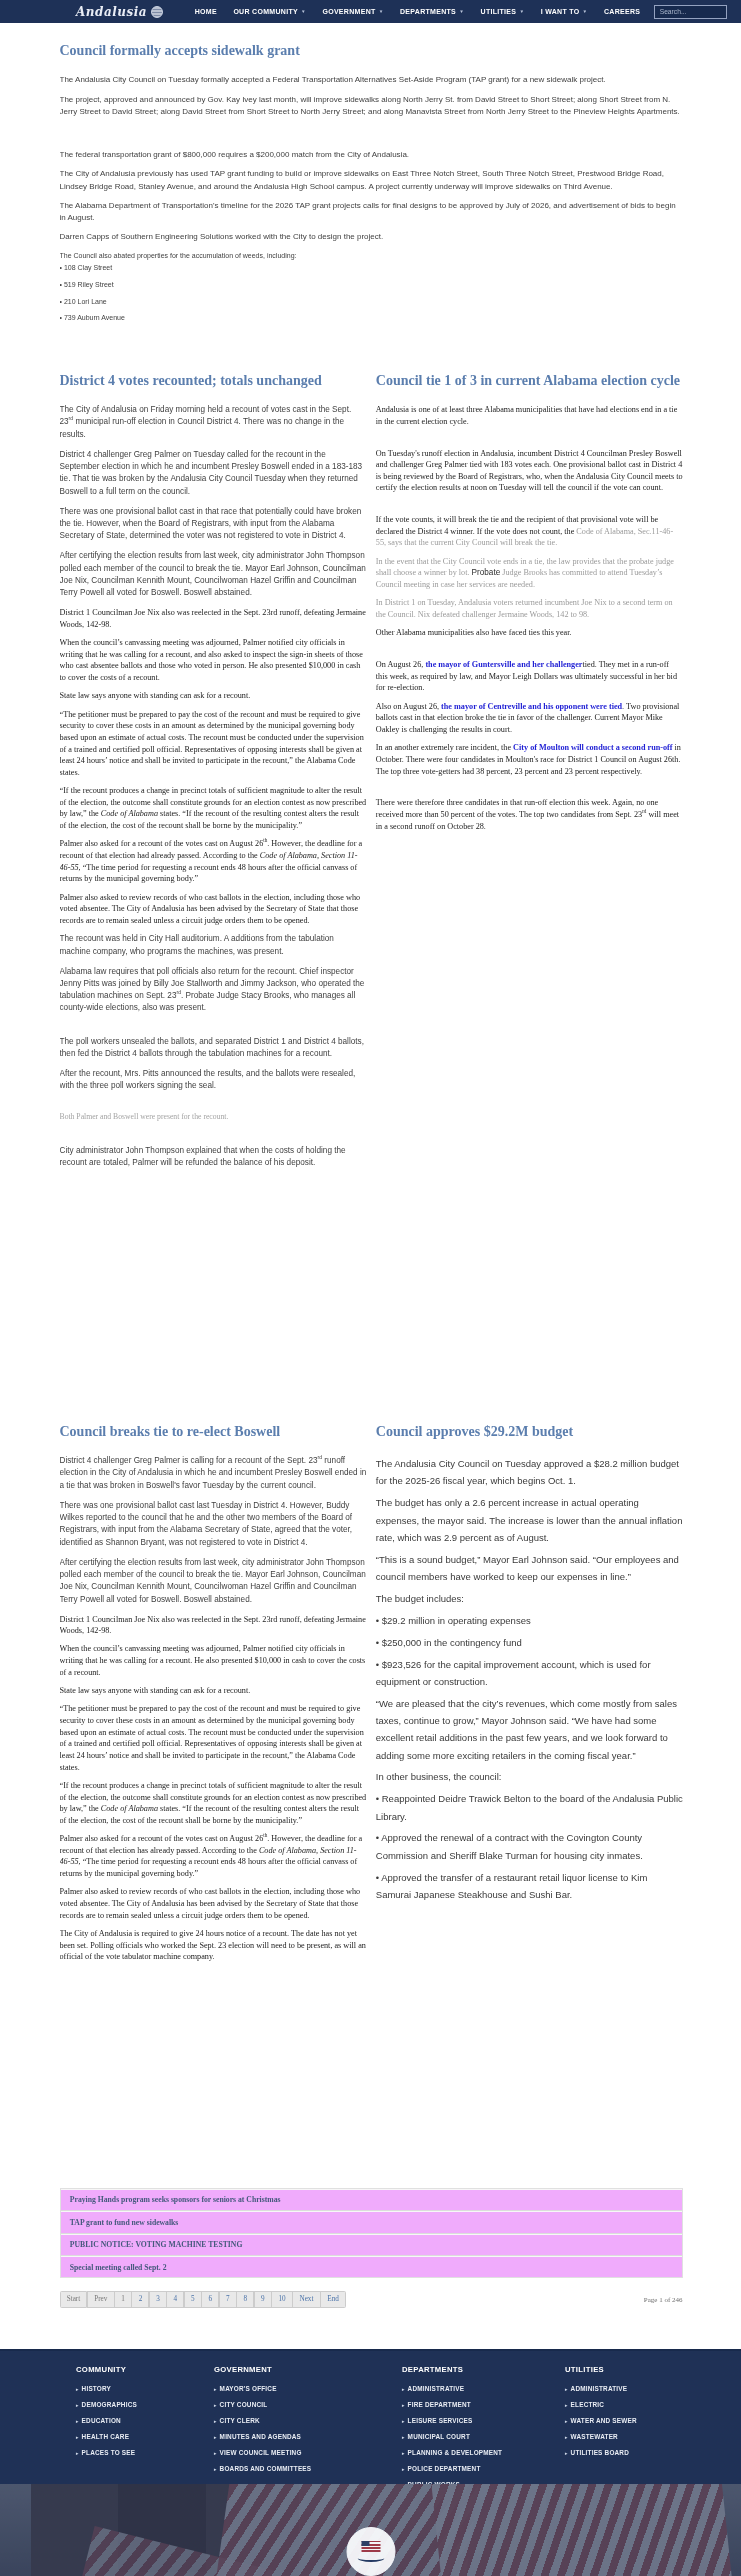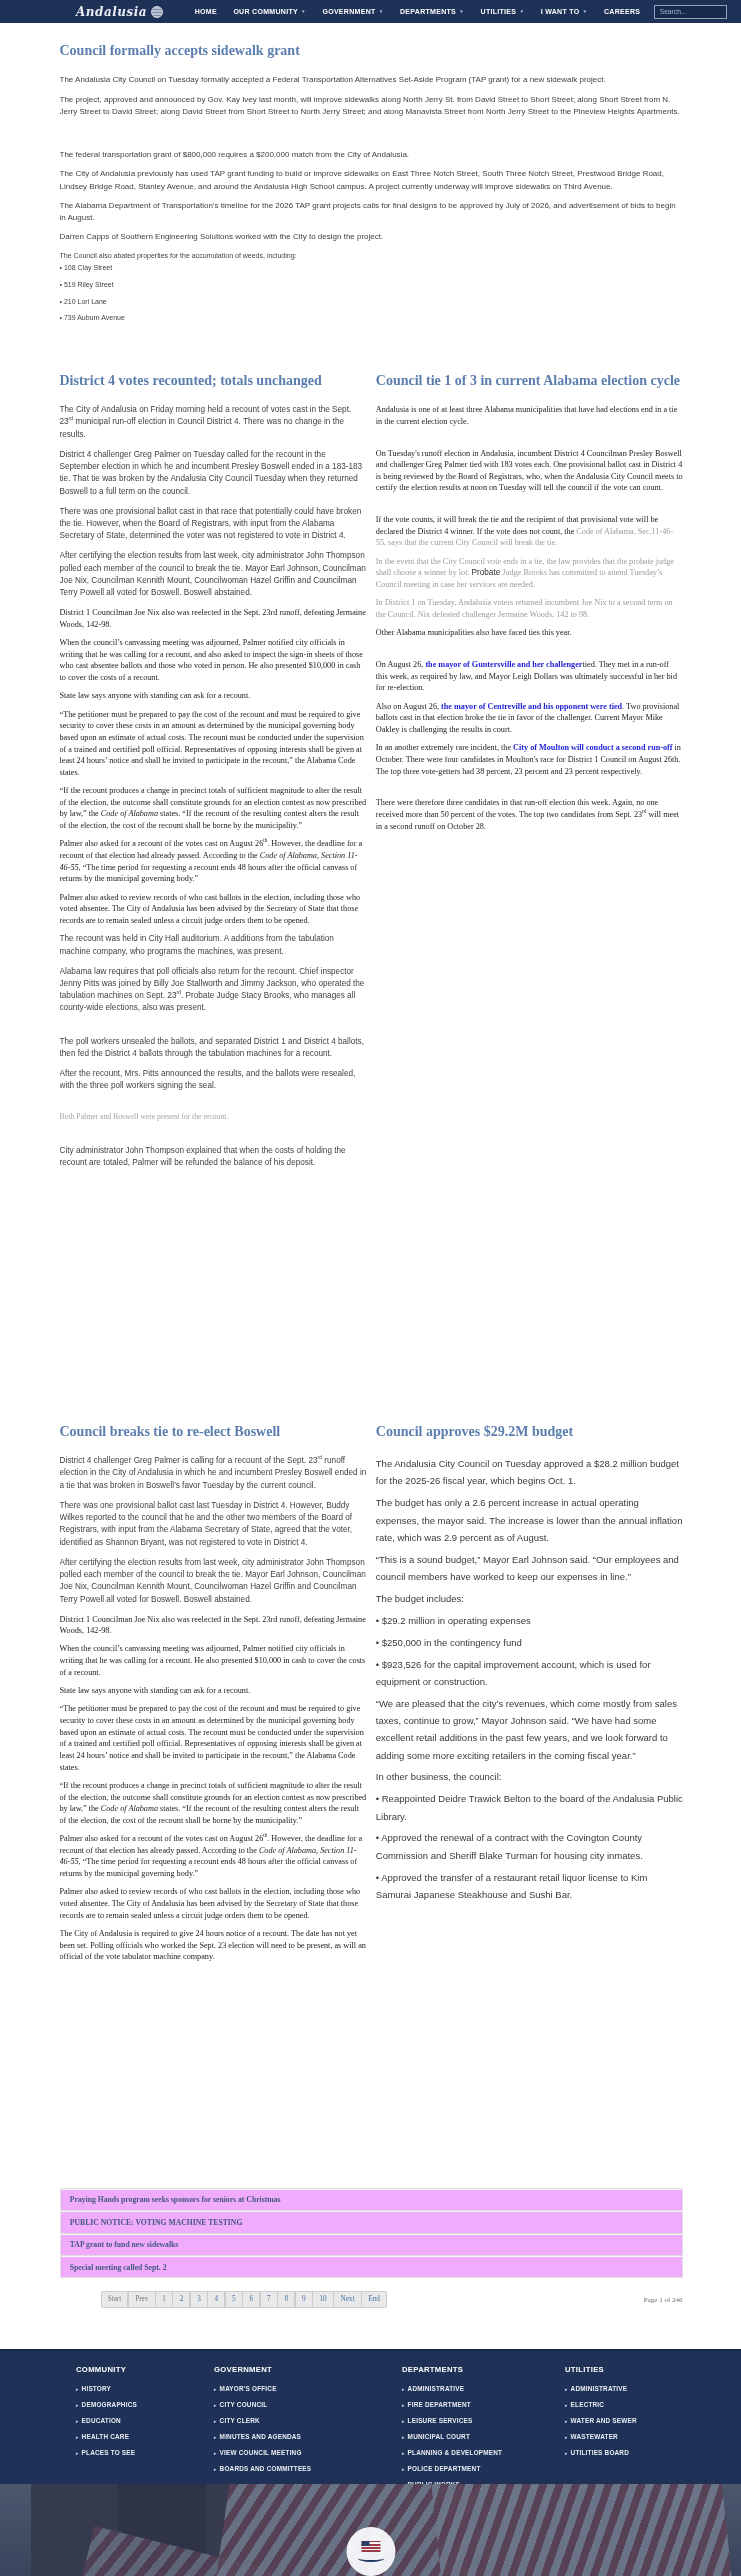--- a/index.html
+++ b/index.html
@@ -38,21 +38,21 @@
   sup { font-size:.62em; line-height:0; }
   em { font-style:italic; }
   .spacer-lg { height:24px; } .spacer-md { height:13.4px; }
 
   
   .news-list { margin:9.3px 0 12.4px; background:#f0abfc; border:0.5px solid #e0e0e0; }
   .news-row { padding:5.7px 9.3px; border-bottom:0.5px solid #dcdcdc; border-top:0.5px solid #f7f7f7; }
   .news-row a { font-family:"Liberation Serif",serif; font-weight:700; font-size:7.7px; color:#44597c; text-decoration:none; cursor:pointer; }
 
   
-  .pager-row { display:flex; justify-content:space-between; align-items:flex-start; margin-bottom:31px;margin-left:41px; }
+  .pager-row { display:flex; justify-content:space-between; align-items:flex-start; margin-bottom:31px; }
   .pager { display:inline-flex; }
   .pg { border:0.5px solid #cccccc; margin-left:-0.5px; background:#e9e9e9; padding:3.6px 6.2px; font-family:"Liberation Serif",serif; font-size:7.2px; color:#4a72a8; cursor:pointer; }
   .pg:first-child { margin-left:0; border-radius:1.5px 0 0 1.5px; }
   .pg:last-child { border-radius:0 1.5px 1.5px 0; }
   .pg.muted { color:#7a7a7a; cursor:default; }
   .page-label { font-family:"Liberation Serif",serif; font-size:7px; color:#6f6f6f; margin-top:5.2px;padding-left:19px; }
 
   
   .footer { background:#1f3156; border-top:2.1px solid #182a4c; height:135px; padding:13.4px 0 0 76px; display:flex; }
   .fcol { }
@@ -204,22 +204,22 @@
       <p class="budget-p">“We are pleased that the city’s revenues, which come mostly from sales taxes, continue to grow,” Mayor Johnson said. “We have had some excellent retail additions in the past few years, and we look forward to adding some more exciting retailers in the coming fiscal year.”</p>
       <p class="budget-p">In other business, the council:</p>
       <p class="budget-p">• Reappointed Deidre Trawick Belton to the board of the Andalusia Public Library.</p>
       <p class="budget-p">• Approved the renewal of a contract with the Covington County Commission and Sheriff Blake Turman for housing city inmates.</p>
       <p class="budget-p">• Approved the transfer of a restaurant retail liquor license to Kim Samurai Japanese Steakhouse and Sushi Bar.</p>
     </div>
   </div>
 
   <div class="news-list">
     <div class="news-row"><a>Praying Hands program seeks sponsors for seniors at Christmas</a></div>
+    <div class="news-row"><a>TAP grant to fund new sidewalks</a></div>
     <div class="news-row"><a>PUBLIC NOTICE: VOTING MACHINE TESTING</a></div>
-    <div class="news-row"><a>TAP grant to fund new sidewalks</a></div>
     <div class="news-row" style="border-bottom:none"><a>Special meeting called Sept. 2</a></div>
   </div>
 
   <div class="pager-row">
     <div class="pager">
       <span class="pg muted">Start</span>
       <span class="pg muted">Prev</span>
       <span class="pg muted">1</span>
       <span class="pg">2</span>
       <span class="pg">3</span>

